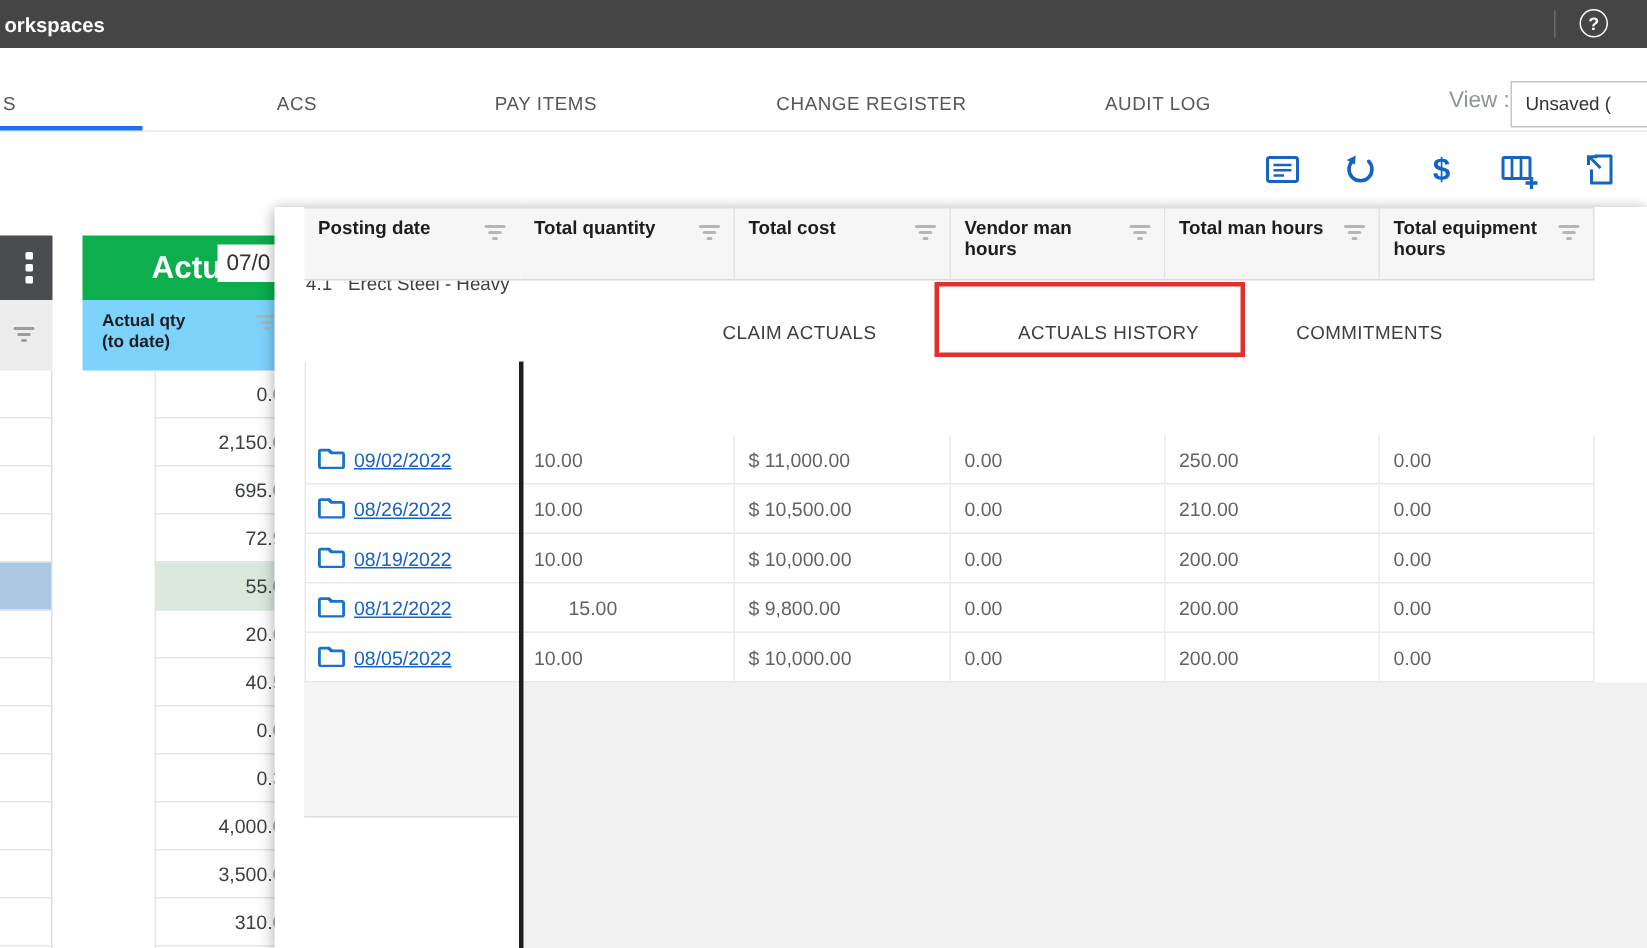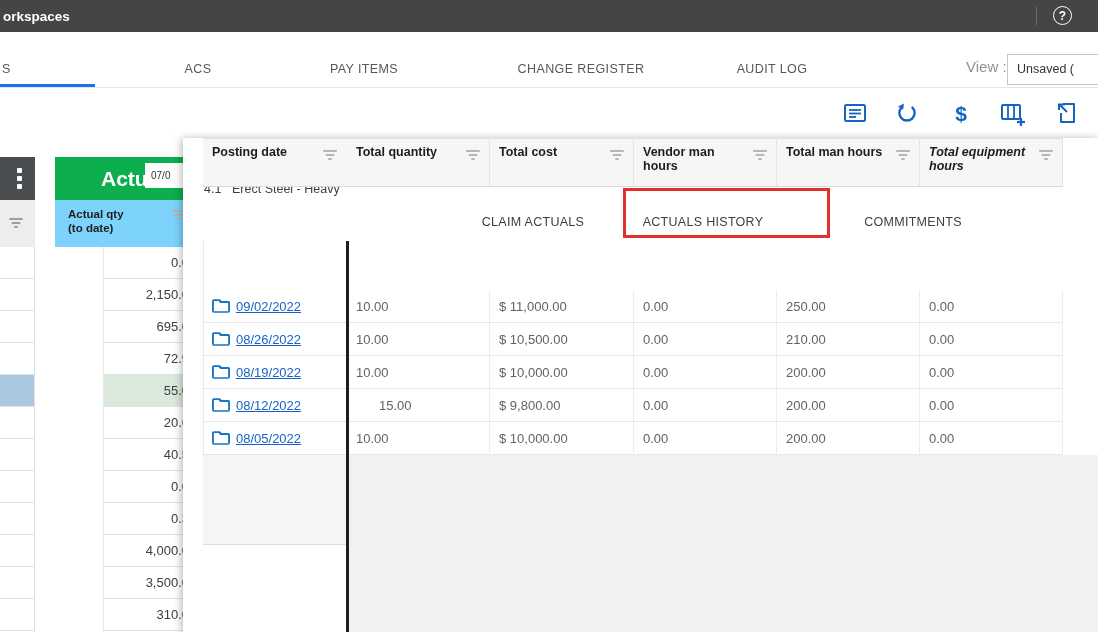--- a/index.html
+++ b/index.html
@@ -37,21 +37,21 @@
   
   .dark-box{position:absolute;left:0;top:157px;width:35px;height:43px;background:#4a4d4f;}
   .kebab i{position:absolute;left:17px;width:5px;height:5px;background:#fff;border-radius:1px;display:block;}
   .left-filter-cell{position:absolute;left:0;top:200px;width:35px;height:47px;background:#ededed;}
   .left-strip{position:absolute;left:0;top:247px;width:35px;height:385px;border-right:1px solid #e0e0e0;box-sizing:border-box;}
   .lrow{height:32px;border-bottom:1px solid #e4e4e4;box-sizing:border-box;}
   .lrow.sel-blue{background:#abc8e2;}
   .green-head{position:absolute;left:55px;top:157px;width:140px;height:43px;background:#0cae4e;}
   .green-title{position:absolute;left:14px;top:10px;color:#fff;font-size:21px;font-weight:700;margin-left:32px;}
   .date-chip{position:absolute;left:90px;top:6px;width:50px;height:25px;background:#fff;box-sizing:border-box;
-             font-size:10px;color:#333;line-height:25px;padding-left:6px;overflow:hidden;white-space:nowrap;}
+             font-size:15px;color:#333;line-height:25px;padding-left:6px;overflow:hidden;white-space:nowrap;}
   .qty-subhead{position:absolute;left:55px;top:200px;width:140px;height:47px;background:#7dd3fc;}
   .qty-subhead-label{position:absolute;left:13px;top:7px;width:64px;font-size:11.5px;font-weight:700;color:#1d1d1d;line-height:14px;}
   .qty-rows{position:absolute;left:103px;top:247px;width:92px;height:385px;border-left:1px solid #e6e6e6;box-sizing:border-box;}
   .qrow{height:32px;border-bottom:1px solid #e4e4e4;box-sizing:border-box;text-align:right;padding-right:6px;
         font-size:13px;color:#3c4043;line-height:31px;white-space:nowrap;}
   .qrow.sel-green{background:#dbe9dc;}
 
   
   .overlay{position:absolute;left:183px;top:138px;width:915px;height:494px;background:#fff;
            box-shadow:-3px 2px 8px rgba(0,0,0,.18), 0 -2px 6px rgba(0,0,0,.10);}
@@ -190,21 +190,21 @@
       <div class="qrow">3,500.0</div>
       <div class="qrow">310.0</div>
     </div>
 
   <div class="overlay">
     <span class="ov-title">1074</span>
     <span class="ov-code">4.1</span>
     <span class="ov-name">Erect Steel - Heavy</span>
     <div>
         <span class="otab" style="left: 240px;">CLAIM ACTUALS</span>
-        <span class="otab" style="left: 410px; text-align: center;">ACTUALS HISTORY</span>
+        <span class="otab" style="left: 446px; text-align: center;">ACTUALS HISTORY</span>
         <span class="otab" style="left: 620px;">COMMITMENTS</span>
       </div>
     <div class="redbox"></div>
 
     <div>
         <div class="ohcell first" style="left: 20px; width: 144px;">
           <span class="ohtext">Posting date</span>
           <span class="ficon" style="left: 119px; top: 10px;">
             <i></i>
             <i></i>
@@ -236,21 +236,21 @@
           </span>
         </div>
         <div class="ohcell" style="left: 594px; width: 143px;">
           <span class="ohtext">Total man hours</span>
           <span class="ficon" style="left: 118px; top: 10px;">
             <i></i>
             <i></i>
             <i></i>
           </span>
         </div>
-        <div class="ohcell" style="left: 737px; width: 143px; font-style: italic;">
+        <div class="ohcell" style="left: 737px; width: 143px;">
           <span class="ohtext">Total equipment hours</span>
           <span class="ficon" style="left: 118px; top: 10px;">
             <i></i>
             <i></i>
             <i></i>
           </span>
         </div>
       </div>
     <span class="ov-table-left-line"></span>
     <div class="gray-bottom"></div>

